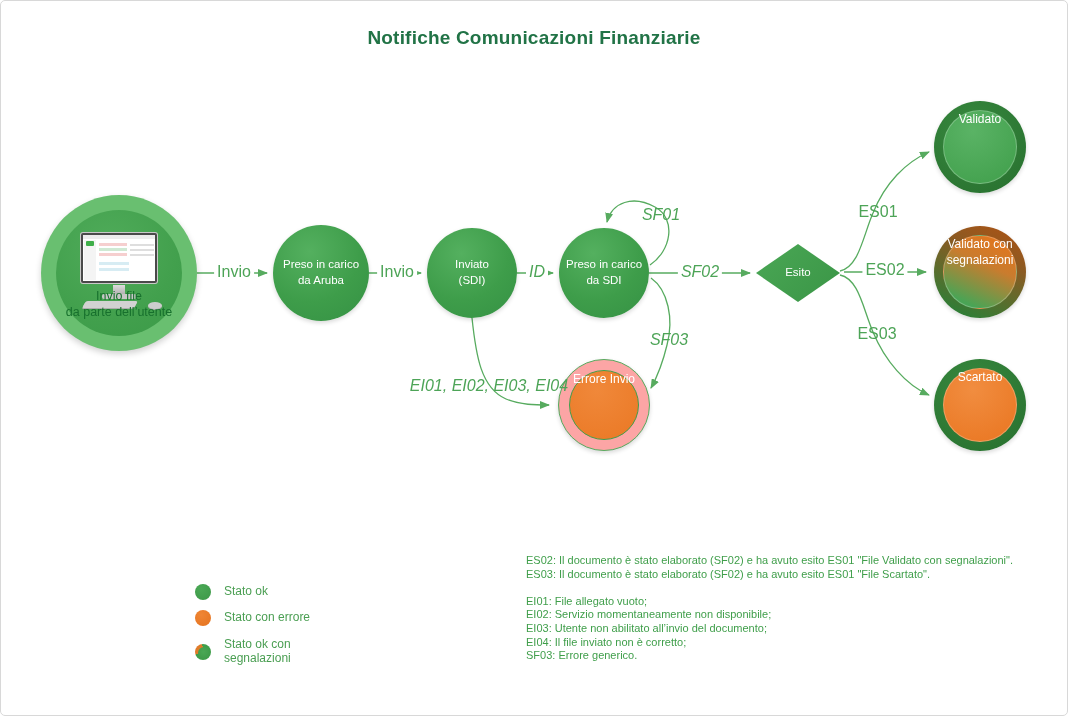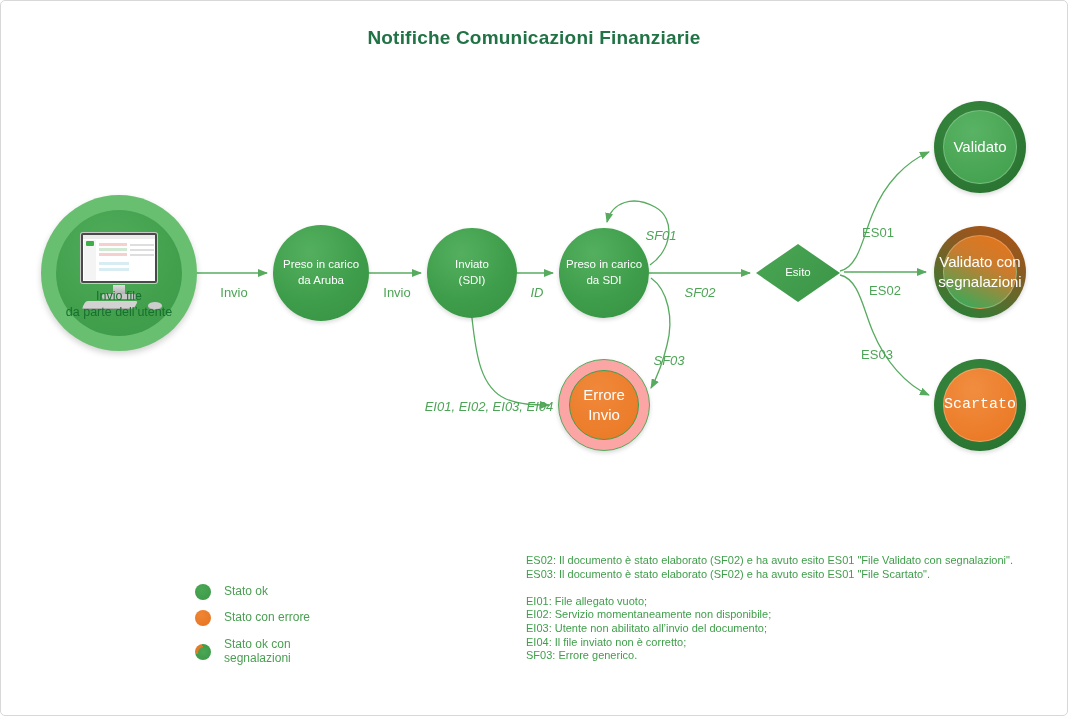--- a/index.html
+++ b/index.html
@@ -60,42 +60,42 @@
   .n-inviato { left:426px; top:227px; width:90px; height:90px; }
   .n-presosdi{ left:558px; top:227px; width:90px; height:90px; }
 
   
   .n-esito { left:755px; top:243px; width:84px; height:58px;
              background:linear-gradient(135deg,#4aa755 0%, #3a9546 100%);
              clip-path:polygon(50% 0, 100% 50%, 50% 100%, 0 50%); }
 
   
   .ring { position:absolute; border-radius:50%; box-shadow:0 2px 4px rgba(0,0,0,.15); }
-  .ring .inner { position:absolute; border-radius:50%; display:flex; align-items:center;
-                 justify-content:center; text-align:center; color:#fff; font-size:15px; line-height:1.35; }
+  .ring .inner { position:absolute; border-radius:50%; display:flex; 
+                 justify-content:center; text-align:center; color:#fff; font-size:12px; line-height:1.35; }
   .n-validato { left:933px; top:100px; width:92px; height:92px;
                 background:radial-gradient(circle at 40% 30%, #37883e, #276f2e); }
   .n-validato .inner { inset:9px; background:radial-gradient(circle at 40% 28%, #5ab365, #3f9e4a);
                        border:1px solid rgba(255,255,255,.25); }
   .n-segnal { left:933px; top:225px; width:92px; height:92px;
               background:linear-gradient(205deg, #a85417 8%, #8a5a22 35%, #2f7d36 88%); }
   .n-segnal .inner { inset:9px; background:linear-gradient(205deg, #e0761f 12%, #c97c2e 40%, #4aa455 85%);
                      border:1px solid rgba(255,255,255,.25); }
   .n-scartato { left:933px; top:358px; width:92px; height:92px;
-                background:radial-gradient(circle at 40% 30%, #37883e, #276f2e);font-family:Liberation Mono, monospace; }
+                background:radial-gradient(circle at 40% 30%, #37883e, #276f2e); }
   .n-scartato .inner { inset:9px; background:radial-gradient(circle at 40% 28%, #f18d40, #e97520);
                        border:1px solid rgba(255,255,255,.25); }
   .n-errore { left:557px; top:358px; width:92px; height:92px; background:#fca5a5;
               border:1px solid #57ab5f; }
   .n-errore .inner { inset:10px; background:radial-gradient(circle at 40% 28%, #f0883a, #ea7824);
                      border:1px solid #3f9e4a; }
 
   
   .edge-label { position:absolute; transform:translate(-50%,-50%); background:#fff;
-                color:#4da457; font-size:13px; padding:0 3px; white-space:nowrap;margin-top:20px; }
+                color:#4da457; font-size:16px; padding:0 3px; white-space:nowrap; }
   .edge-label.it { font-style:italic; }
   .l-invio1 { left:233px; top:271px; }
   .l-invio2 { left:396px; top:271px; }
   .l-id     { left:536px; top:271px; }
   .l-sf02   { left:699px; top:271px; }
   .l-sf01   { left:660px; top:214px; background:transparent; }
   .l-sf03   { left:668px; top:339px; background:transparent; }
   .l-ei     { left:488px; top:385px; background:transparent; }
   .l-es01   { left:877px; top:211px; background:transparent; }
   .l-es02   { left:884px; top:269px; }

